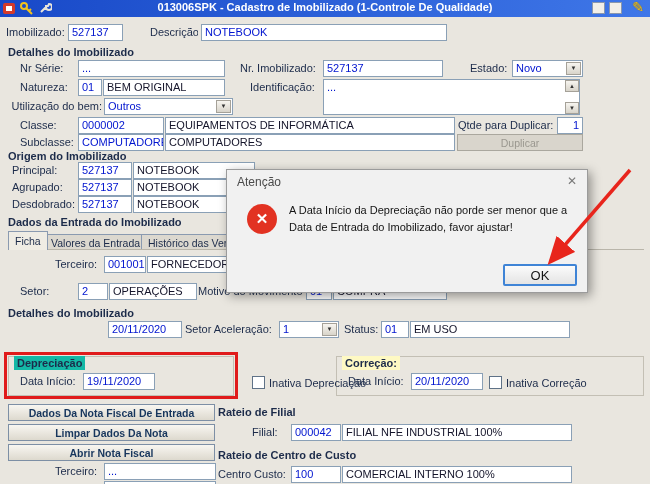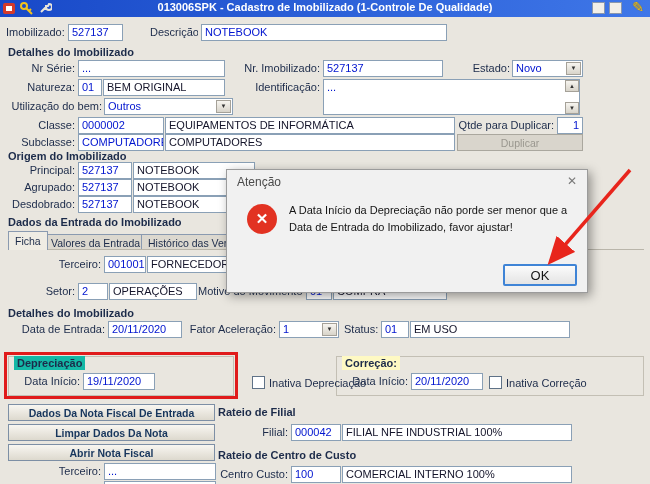--- a/index.html
+++ b/index.html
@@ -1,20 +1,20 @@
 <!DOCTYPE html>
 <html><head>
 <meta charset="utf-8">
 <style>
   *{box-sizing:border-box;margin:0;padding:0}
   html,body{margin:0;padding:0;background:#fff}
   #screen{position:relative;width:650px;height:484px;background:#e9e6df;overflow:hidden;
           font-family:"Liberation Sans",sans-serif;font-size:11px;color:#1c2b4a}
   .abs{position:absolute}
-  .lbl{color:#1c2b4a;white-space:nowrap;line-height:17px;text-align:right;overflow:hidden}
+  .lbl{color:#1c2b4a;white-space:nowrap;line-height:17px;overflow:hidden}
   .lbl.left{text-align:right}
   .field{background:#fff;border:1px solid #8aa0b6;height:17px;line-height:15px;padding:0 3px;
          color:#0014cf;white-space:nowrap;overflow:hidden}
   .field.dark{color:#14142a}
   .field.tright{text-align:right}
   .combo{background:#fff;border:1px solid #8aa0b6;height:17px;line-height:15px;padding:0 18px 0 3px;
          color:#0014cf;white-space:nowrap;overflow:hidden}
   .arrowbtn{position:absolute;right:1px;top:1px;width:15px;height:13px;
             background:linear-gradient(#f7f5f0,#d8d4ca);border:1px solid #a5a198;
             display:flex;align-items:center;justify-content:center;font-size:6px;color:#333}
@@ -145,23 +145,22 @@
 
   <div class="abs lbl" style="left:20px;top:283px;width:55px">Setor:</div>
   <div class="abs field" style="left:78px;top:283px;width:30px">2</div>
   <div class="abs field dark" style="left:109px;top:283px;width:88px">OPERAÇÕES</div>
   <div class="abs lbl" style="left:198px;top:283px;width:105px">Motivo do Movimento:</div>
   <div class="abs field" style="left:306px;top:283px;width:26px">01</div>
   <div class="abs field dark" style="left:333px;top:283px;width:114px">COMPRA</div>
 
   <div class="abs grouptitle" style="left:8px;top:306px">Detalhes do Imobilizado</div>
 
-  <div class="abs lbl" style="left:8px;top:321px;width:97px">Data de Entrada:</div>
   <div class="abs field" style="left:108px;top:321px;width:74px">20/11/2020</div>
-  <div class="abs lbl" style="left:185px;top:321px;width:91px">Fator Aceleração:</div>
+  <div class="abs lbl" style="left:185px;top:321px;width:91px">Setor Aceleração:</div>
   <div class="abs combo" style="left:279px;top:321px;width:60px">
     <span>1</span>
     <span class="arrowbtn">▼</span>
   </div>
   <div class="abs lbl" style="left:344px;top:321px;width:34px">Status:</div>
   <div class="abs field" style="left:381px;top:321px;width:28px">01</div>
   <div class="abs field dark" style="left:410px;top:321px;width:160px">EM USO</div>
 
   <div class="groupbox" style="left:8px;top:356px;width:226px;height:40px"></div>
   <div class="groupbox" style="left:336px;top:356px;width:308px;height:40px"></div>

